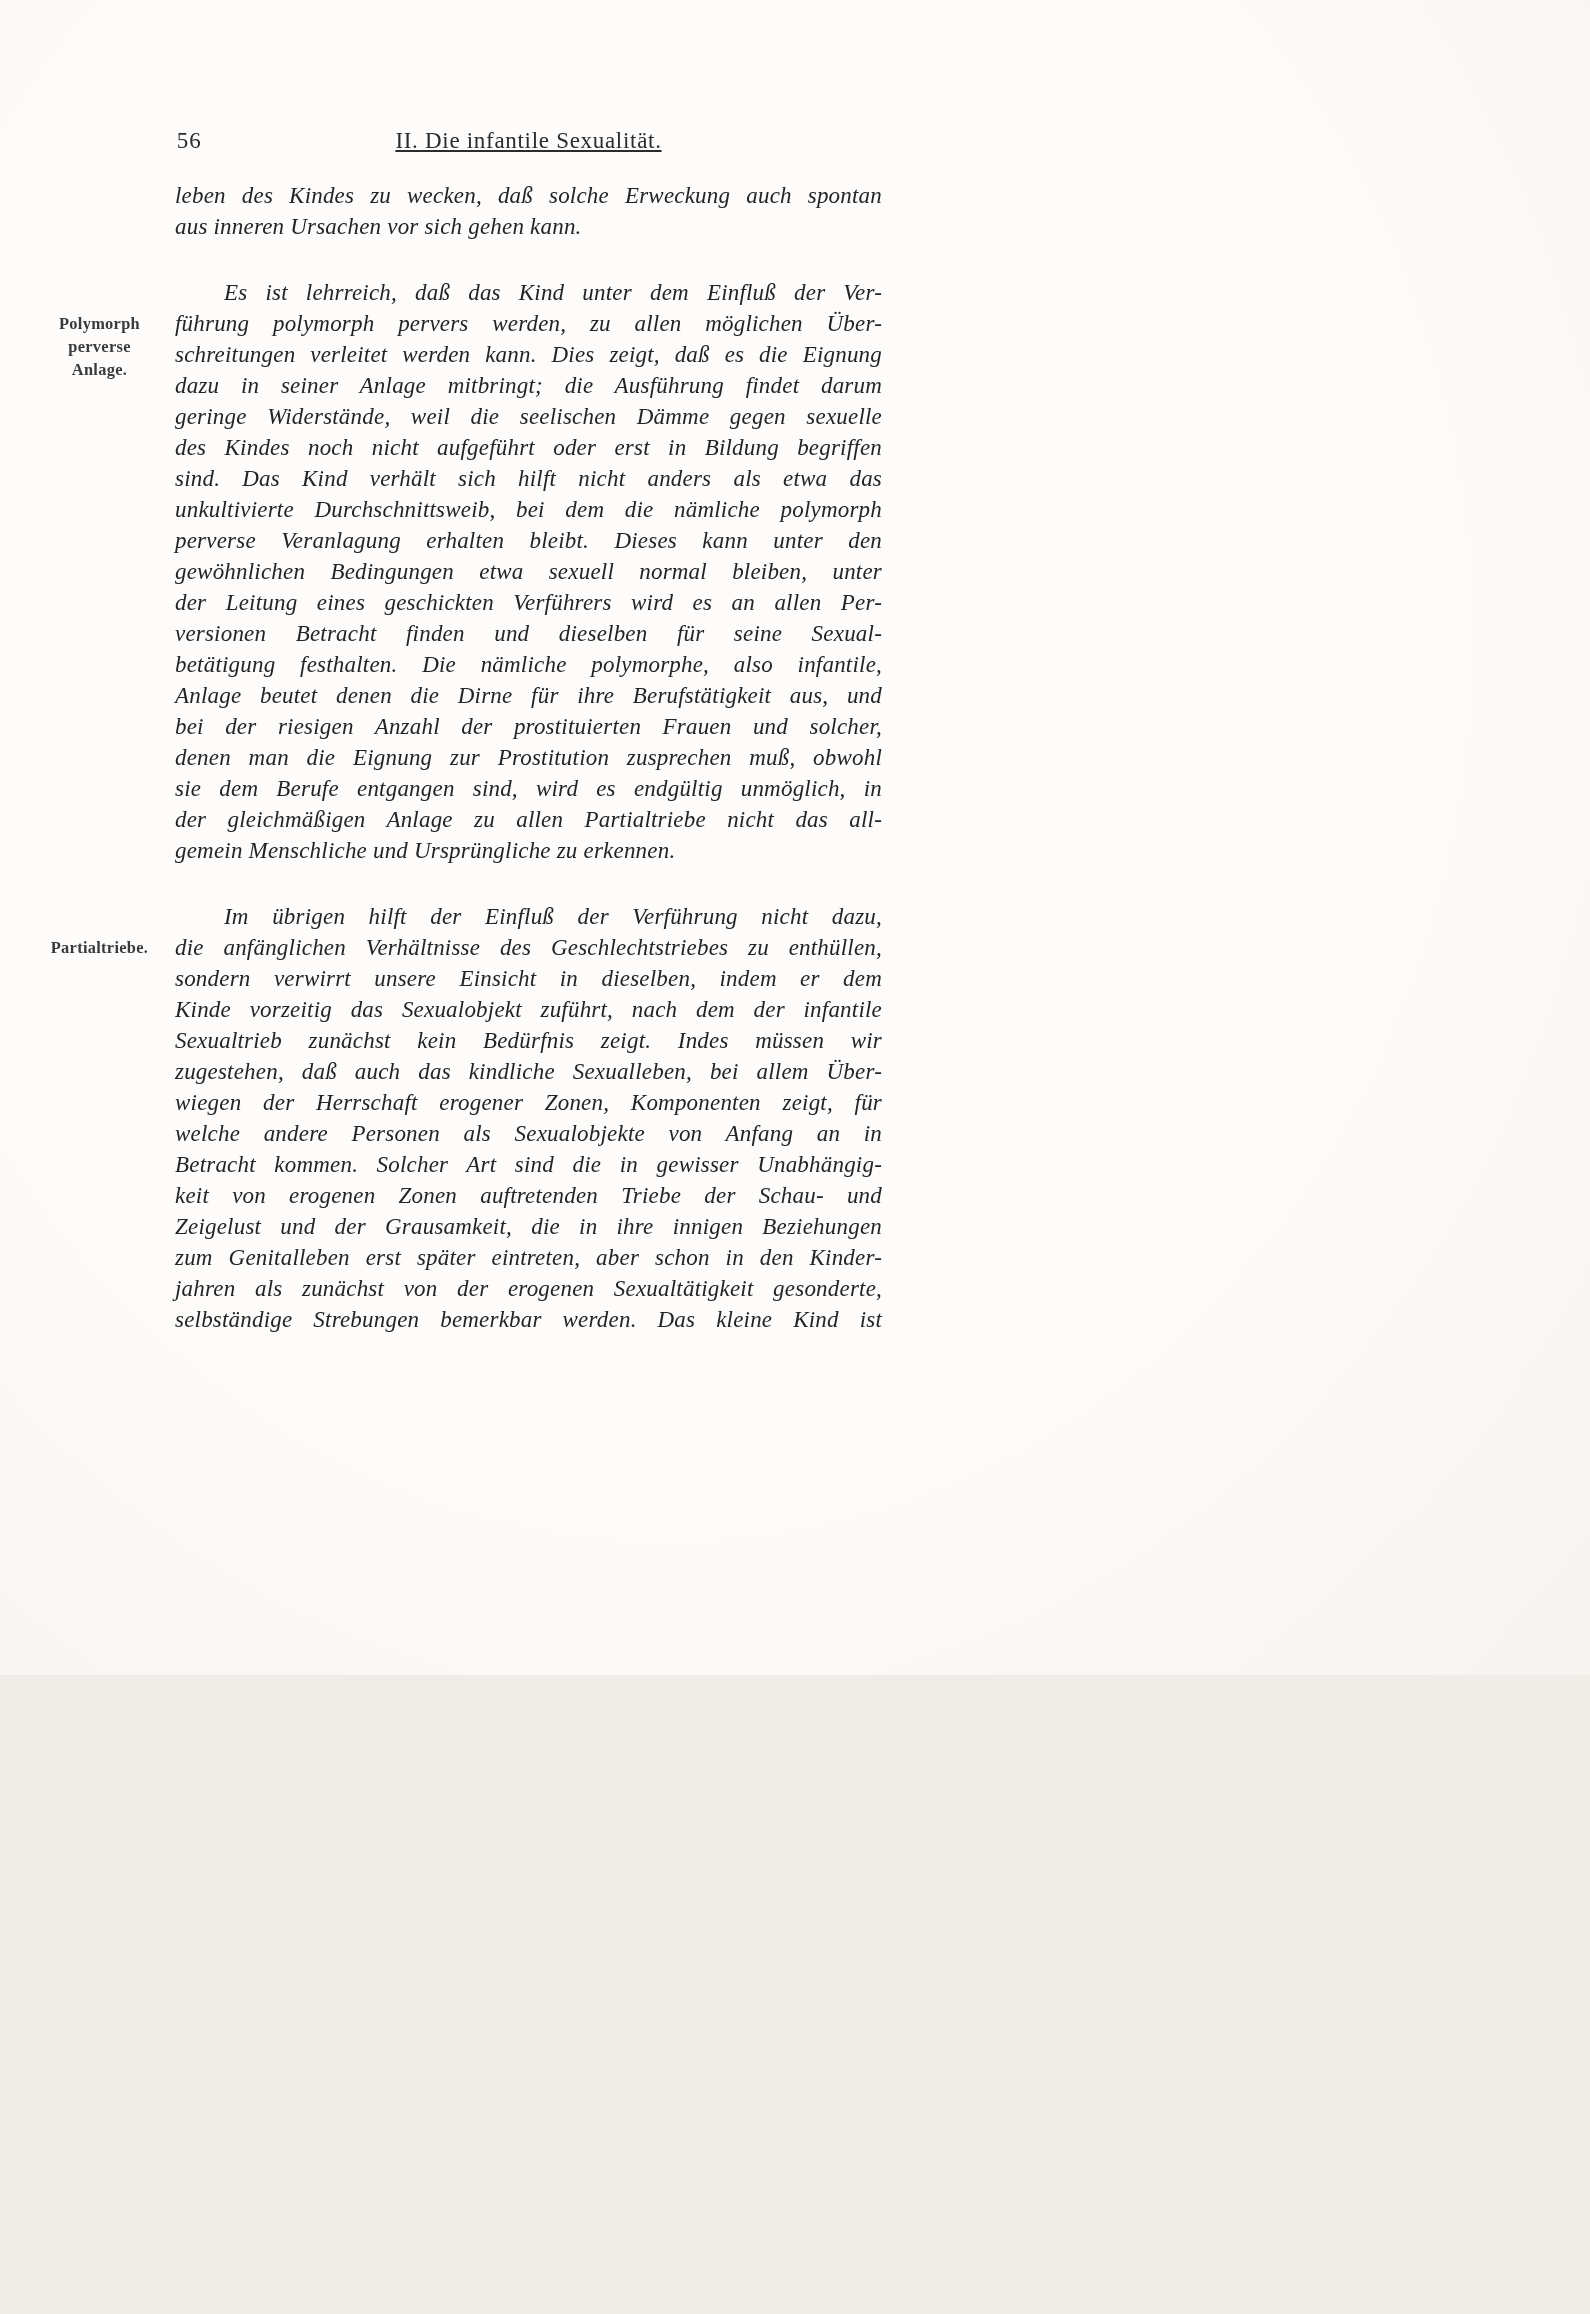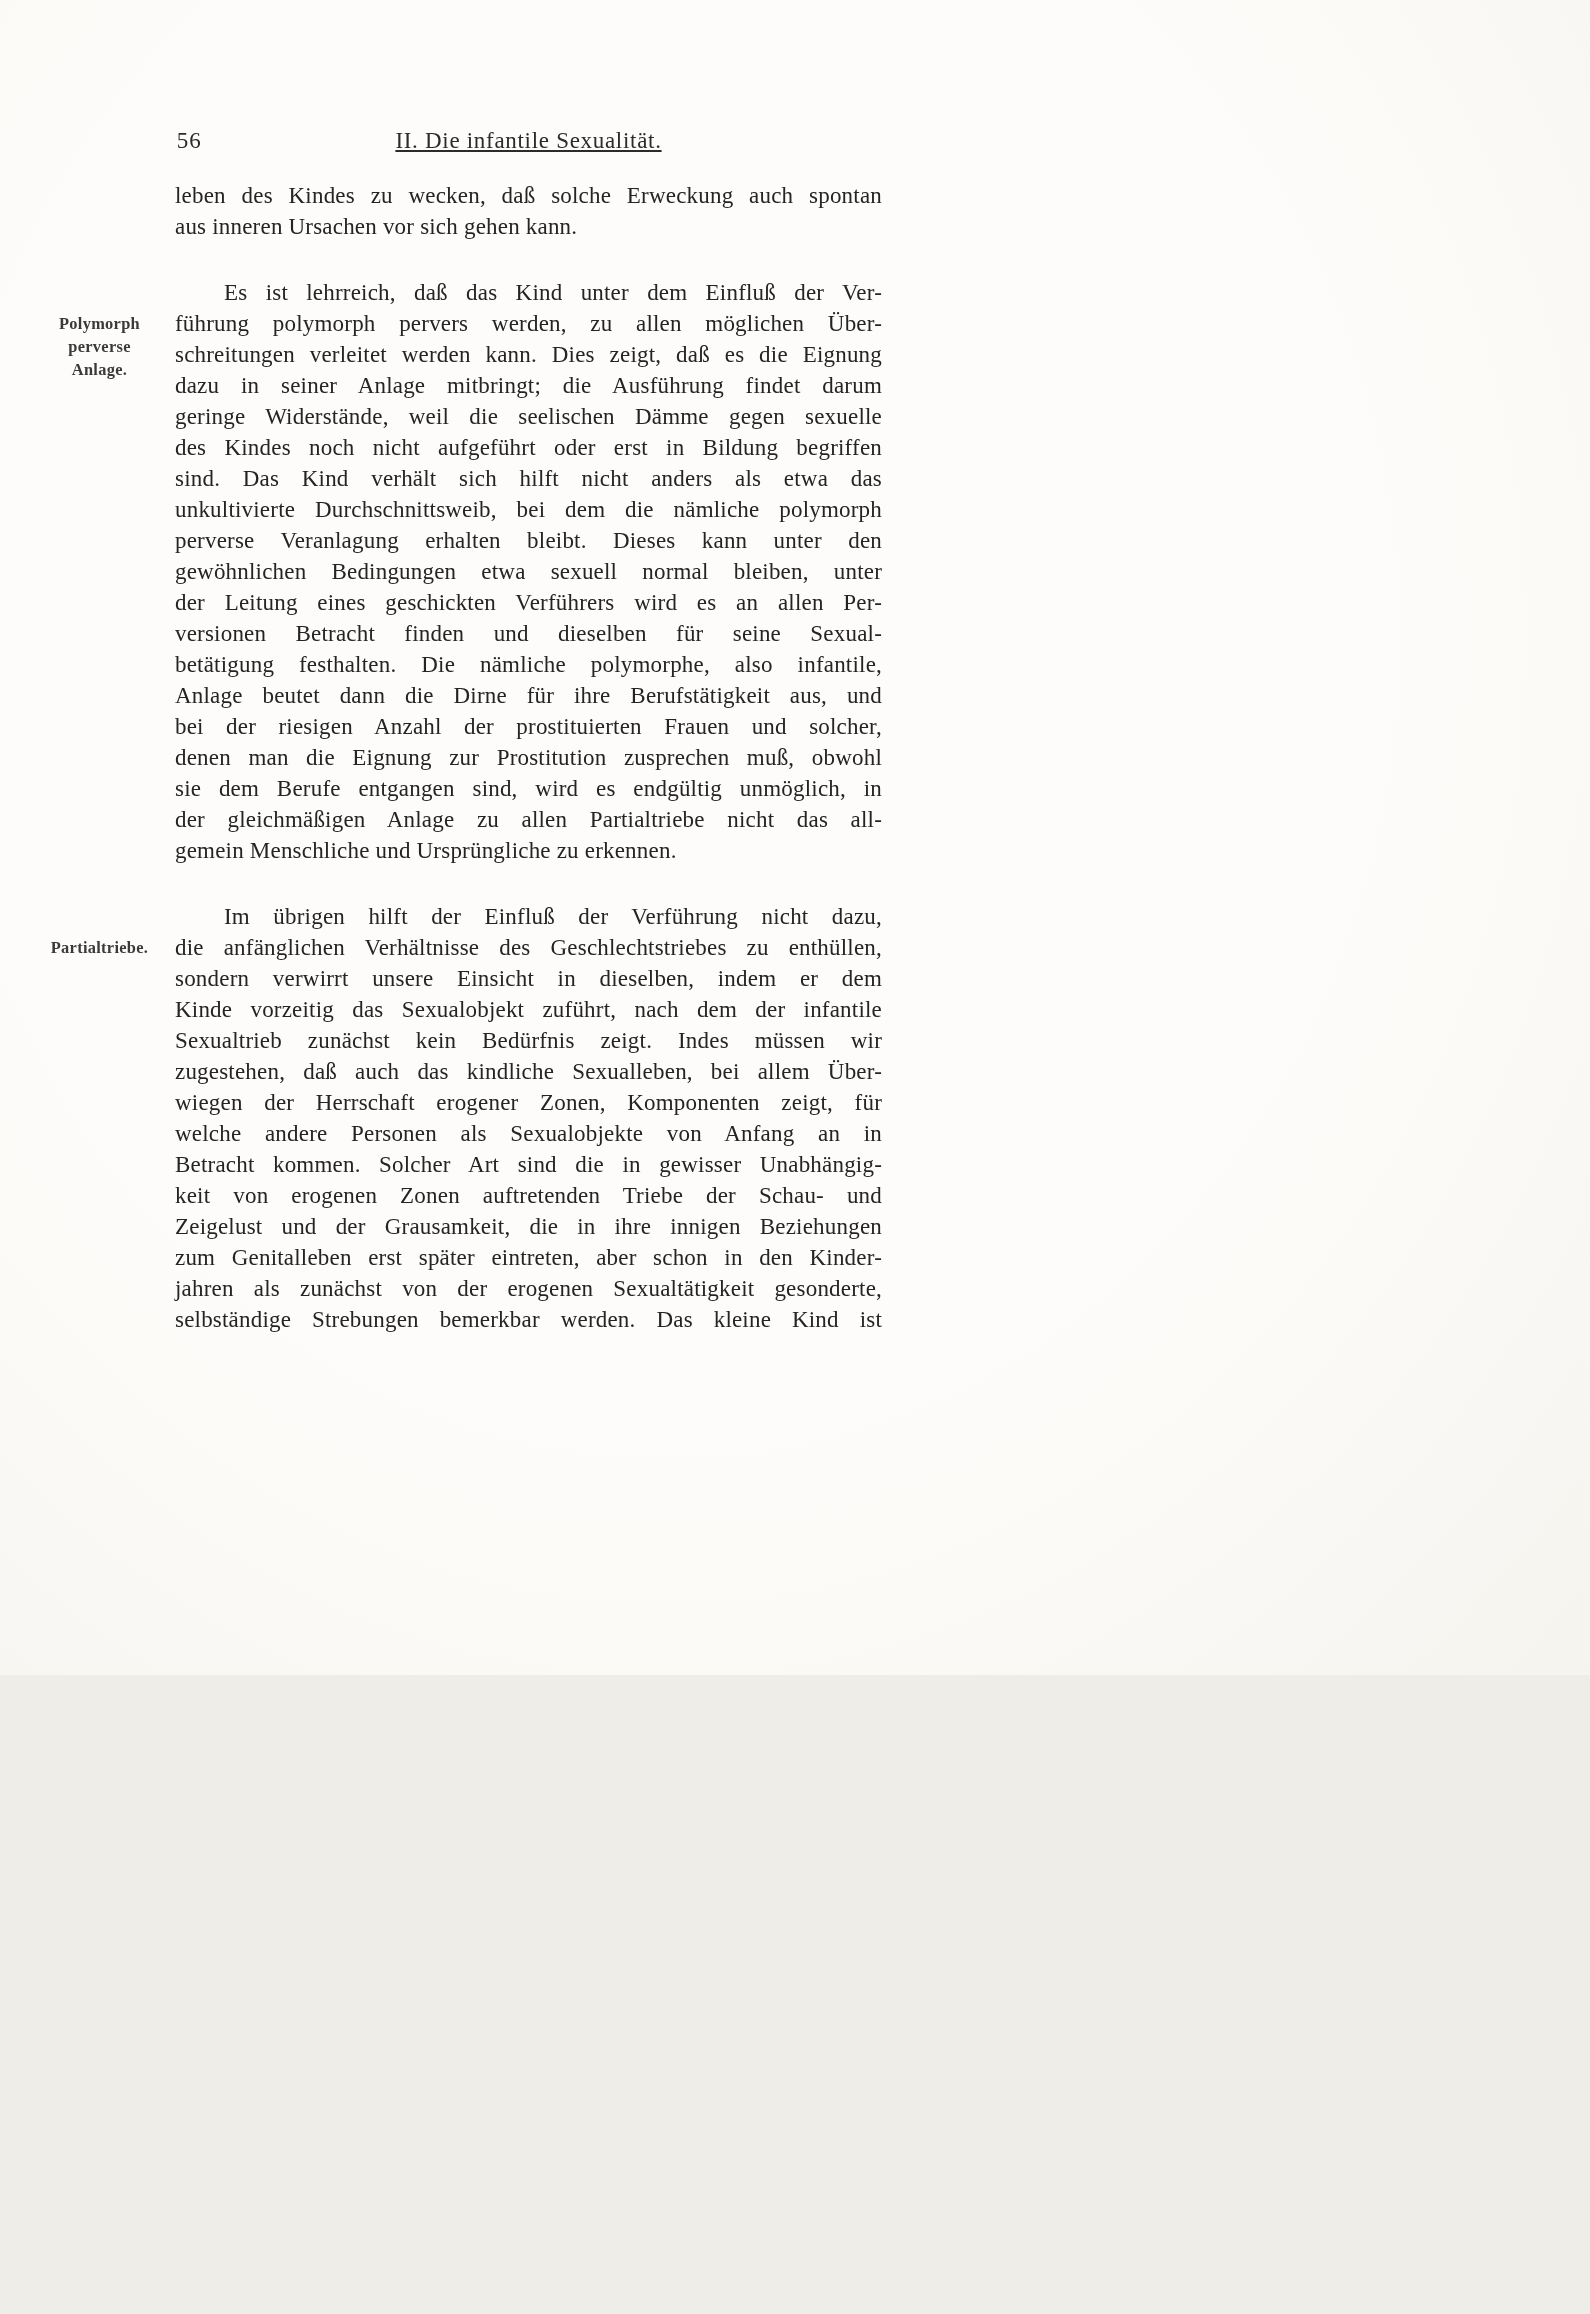--- a/index.html
+++ b/index.html
@@ -56,20 +56,21 @@
     margin-top: 35px;
   }
   .line {
     font-size: 23px;
     line-height: 31px;
     letter-spacing: 0.2px;
     color: #242424;
     text-align: justify;
     text-align-last: justify;
     white-space: normal;
+    font-style: italic;
   }
   .line.last {
     text-align-last: left;
   }
   .line.indent {
     padding-left: 49px;
   }
   .margin-note {
     position: absolute;
     left: -138px;
@@ -109,21 +110,21 @@
         <div class="line">dazu in seiner Anlage mitbringt; die Ausführung findet darum</div>
         <div class="line">geringe Widerstände, weil die seelischen Dämme gegen sexuelle</div>
         <div class="line">des Kindes noch nicht aufgeführt oder erst in Bildung begriffen</div>
         <div class="line">sind. Das Kind verhält sich hilft nicht anders als etwa das</div>
         <div class="line">unkultivierte Durchschnittsweib, bei dem die nämliche polymorph</div>
         <div class="line">perverse Veranlagung erhalten bleibt. Dieses kann unter den</div>
         <div class="line">gewöhnlichen Bedingungen etwa sexuell normal bleiben, unter</div>
         <div class="line">der Leitung eines geschickten Verführers wird es an allen Per-</div>
         <div class="line">versionen Betracht finden und dieselben für seine Sexual-</div>
         <div class="line">betätigung festhalten. Die nämliche polymorphe, also infantile,</div>
-        <div class="line">Anlage beutet dann die Dirne für ihre Berufstätigkeit aus, und</div>
+        <div class="line">Anlage beutet denen die Dirne für ihre Berufstätigkeit aus, und</div>
         <div class="line">bei der riesigen Anzahl der prostituierten Frauen und solcher,</div>
         <div class="line">denen man die Eignung zur Prostitution zusprechen muß, obwohl</div>
         <div class="line">sie dem Berufe entgangen sind, wird es endgültig unmöglich, in</div>
         <div class="line">der gleichmäßigen Anlage zu allen Partialtriebe nicht das all-</div>
         <div class="line last">gemein Menschliche und Ursprüngliche zu erkennen.</div>
       </div>
       <div class="para">
         <div class="margin-note">
           <div>Partialtriebe.</div>
         </div>

